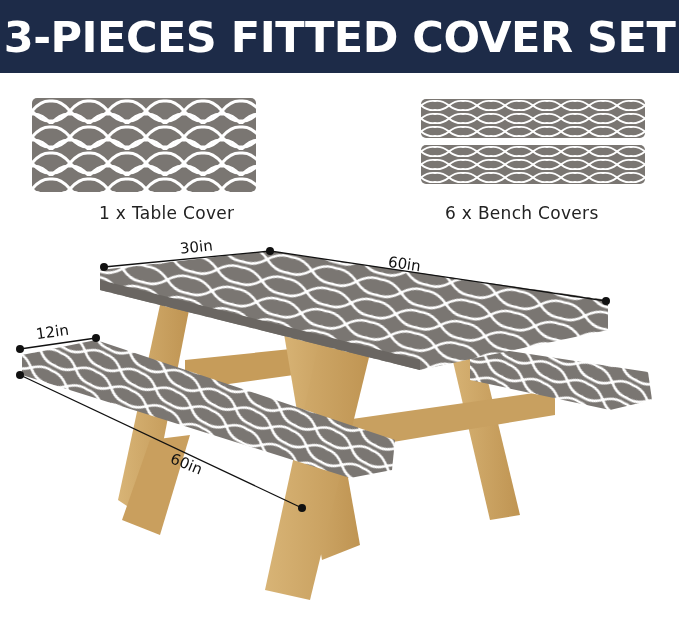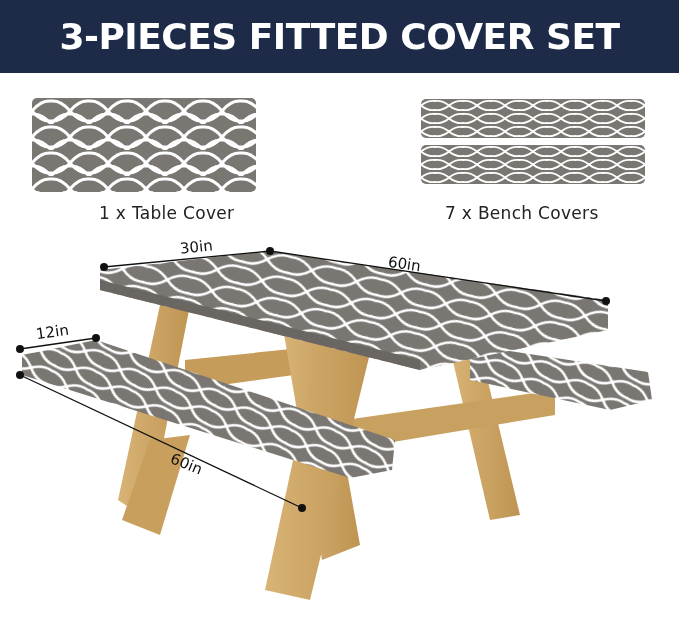--- a/index.html
+++ b/index.html
@@ -1,18 +1,18 @@
 <!DOCTYPE html>
 <html><head>
 <meta charset="utf-8">
 <style>
   html, body { margin:0; padding:0; }
   body { width:679px; height:638px; background:#ffffff; position:relative; overflow:hidden; font-family:"Liberation Sans", sans-serif; }
   .banner { position:absolute; left:0; top:0; width:679px; height:73px; background:#1d2b48; display:flex; align-items:center; justify-content:center; }
-  .banner-title { color:#ffffff; font-family:"DejaVu Sans", sans-serif; font-weight:bold; font-size:36px; letter-spacing:-0.5px; }
+  .banner-title { color:#ffffff; font-family:"DejaVu Sans", sans-serif; font-weight:bold; font-size:43px; letter-spacing:-0.5px; }
   .swatch { position:absolute; border-radius:5px; overflow:hidden; }
   .caption { position:absolute; font-family:"DejaVu Sans", sans-serif; font-size:17px; color:#222; letter-spacing:0.3px; }
   .dim-label { position:absolute; font-family:"DejaVu Sans", sans-serif; font-size:15px; color:#111; }
   svg.scene { position:absolute; left:0; top:0; }
 </style>
 </head>
 <body>
 
 
 
@@ -47,21 +47,21 @@
       </pattern>
     </defs>
     <rect width="224" height="39" fill="url(#pt2)"></rect>
   </svg>
 </div>
 <div class="swatch" style="left:421px;top:145px;width:224px;height:39px;">
   <svg width="224" height="39">
     <rect width="224" height="39" fill="url(#pt2)"></rect>
   </svg>
 </div>
-<div class="caption" style="left:445px;top:203px;">7 x Bench Covers</div>
+<div class="caption" style="left:445px;top:203px;">6 x Bench Covers</div>
 
 
 <svg class="scene" width="679" height="638">
   <defs>
     <pattern id="pt3" width="46" height="22" patternUnits="userSpaceOnUse" patternTransform="rotate(14)">
       <rect width="46" height="22" fill="#7a7672"></rect>
       <path d="M0 11 Q11 1 23 3 Q35 1 46 11 M0 11 Q11 21 23 19 Q35 21 46 11" stroke="#fff" stroke-width="2.5" fill="none"></path>
     </pattern>
     <pattern id="pt4" width="40" height="20" patternUnits="userSpaceOnUse" patternTransform="rotate(28)">
       <rect width="40" height="20" fill="#7a7672"></rect>

